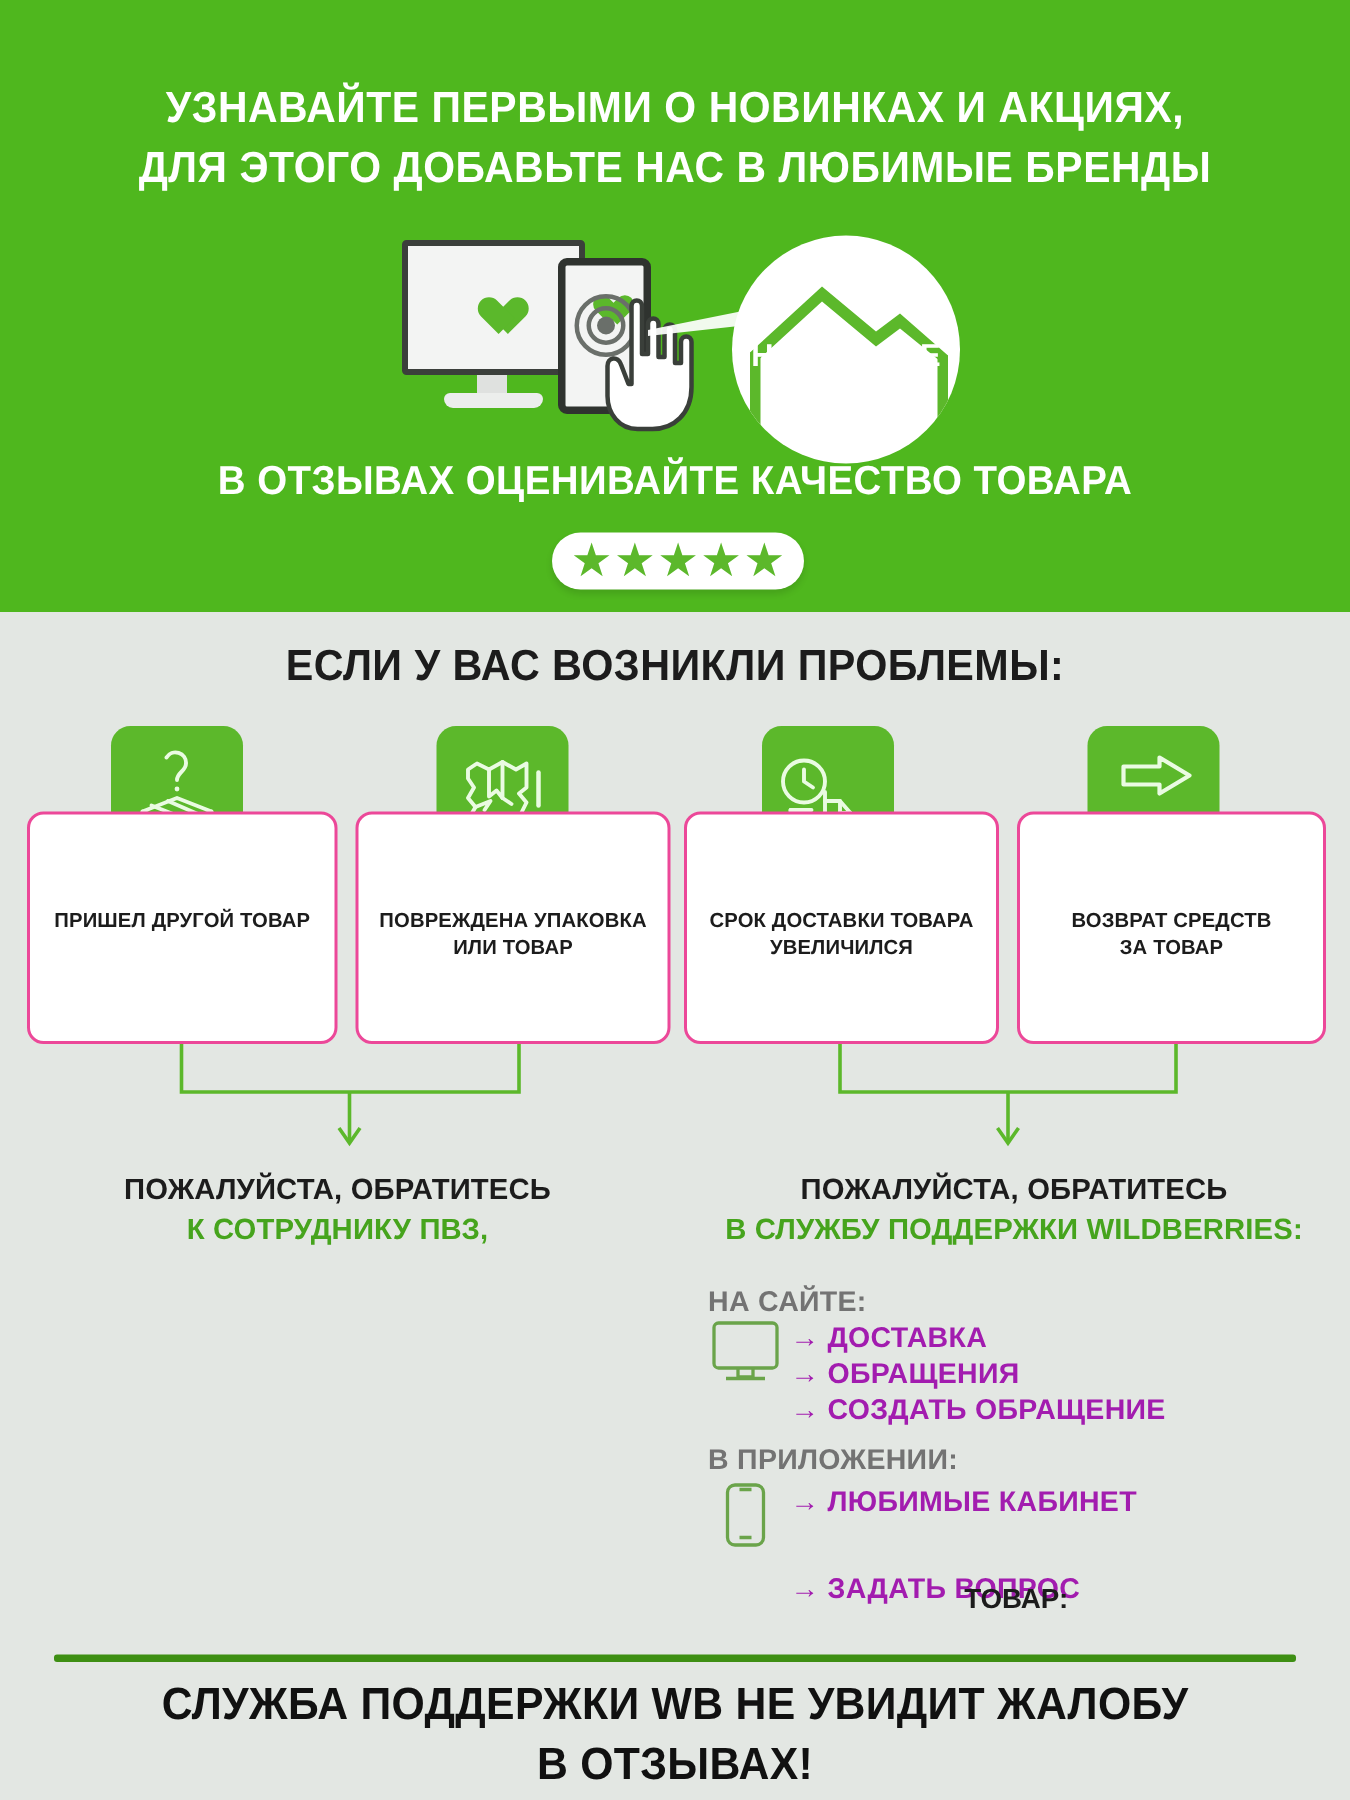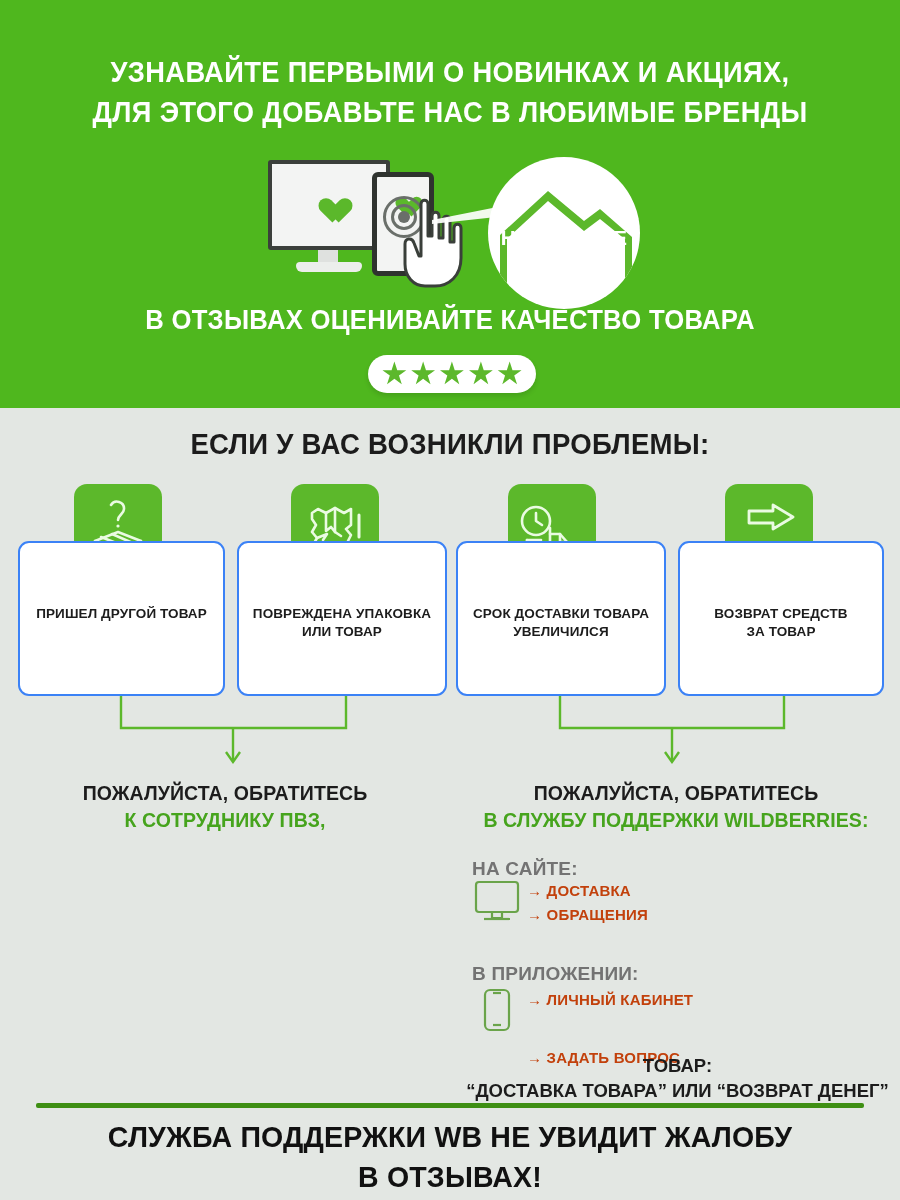--- a/index.html
+++ b/index.html
@@ -113,21 +113,21 @@
   .problems-heading {
     position: absolute; left: 0; top: 428px; width: 900px;
     text-align: center; color: #1c1c1c;
     font-size: 29px; font-weight: bold; letter-spacing: 0.3px;
     transform: scaleX(0.95); transform-origin: center top;
     white-space: nowrap;
   }
 
   .card {
     position: absolute; top: 541px; height: 155px;
-    background: #ffffff; border: 2px solid #3b82f6;
+    background: #ffffff; border: 2px solid #ec4899;
     border-radius: 11px;
   }
   .card-label {
     position: absolute; left: 6px; right: 6px; top: 62px;
     text-align: center; color: #1c1c1c;
     font-size: 13.5px; font-weight: bold; line-height: 18px;
     letter-spacing: 0.1px;
   }
   .icon-tile {
     position: absolute; top: 484px;
@@ -144,22 +144,22 @@
     color: #1c1c1c; font-size: 19.5px; font-weight: bold;
     line-height: 27px; letter-spacing: 0.1px;
   }
   .advice .accent { color: #46a41d; }
 
   .channel-head {
     position: absolute; color: #737373;
     font-size: 19px; font-weight: bold; letter-spacing: 0.2px;
   }
   .step {
-    position: absolute; color: #c2410c;
-    font-size: 15px; font-weight: bold; letter-spacing: 0.2px;
+    position: absolute; color: #a21caf;
+    font-size: 19px; font-weight: bold; letter-spacing: 0.2px;
     white-space: nowrap;
   }
   .topic-block { position: absolute; left: 455px; width: 445px; text-align: center; }
   .topic-block div { color: #1c1c1c; font-size: 18.5px; font-weight: bold; line-height: 25px; }
 
   
   .divider {
     position: absolute; left: 36px; top: 1103px;
     width: 828px; height: 5px; background: #3e8f13;
     border-radius: 2px;
@@ -335,37 +335,37 @@
   <svg style="position:absolute; left:474px; top:880px;" width="46" height="44" viewBox="0 0 46 44">
     <g fill="none" stroke="#6aa44a" stroke-width="2.2" stroke-linejoin="round">
       <rect x="2" y="2" width="42" height="30" rx="3"></rect>
       <path d="M18 32 L18 38 L28 38 L28 32"></path>
       <path d="M10 39 L36 39"></path>
     </g>
   </svg>
 
   <div class="step" style="left:527px; top:882px;">→ ДОСТАВКА</div>
   <div class="step" style="left:527px; top:906px;">→ ОБРАЩЕНИЯ</div>
+  <div class="step" style="left:527px; top:930px;">→ СОЗДАТЬ ОБРАЩЕНИЕ</div>
 
   <div class="channel-head" style="left:472px; top:963px;">В ПРИЛОЖЕНИИ:</div>
 
   <svg style="position:absolute; left:483px; top:988px;" width="28" height="44" viewBox="0 0 28 44">
     <g fill="none" stroke="#6aa44a" stroke-width="2.2" stroke-linejoin="round">
       <rect x="2" y="2" width="24" height="40" rx="5"></rect>
       <path d="M10 5 L18 5"></path>
       <path d="M10 37 L18 37"></path>
     </g>
   </svg>
 
-  <div class="step" style="left:527px; top:991px;">→ ЛИЧНЫЙ КАБИНЕТ</div>
+  <div class="step" style="left:527px; top:991px;">→ ЛЮБИМЫЕ КАБИНЕТ</div>
   <div class="step" style="left:527px; top:1049px;">→ ЗАДАТЬ ВОПРОС</div>
 
   <div class="topic-block" style="top:1053px;">
     <div>ТОВАР:</div>
-    <div>“ДОСТАВКА ТОВАРА” ИЛИ “ВОЗВРАТ ДЕНЕГ”</div>
   </div>
 
   <div class="divider"></div>
   <div class="footer-text">
     <span>СЛУЖБА ПОДДЕРЖКИ WB НЕ УВИДИТ ЖАЛОБУ</span>
     <span>В ОТЗЫВАХ!</span>
   </div>
 
 </div>
 

